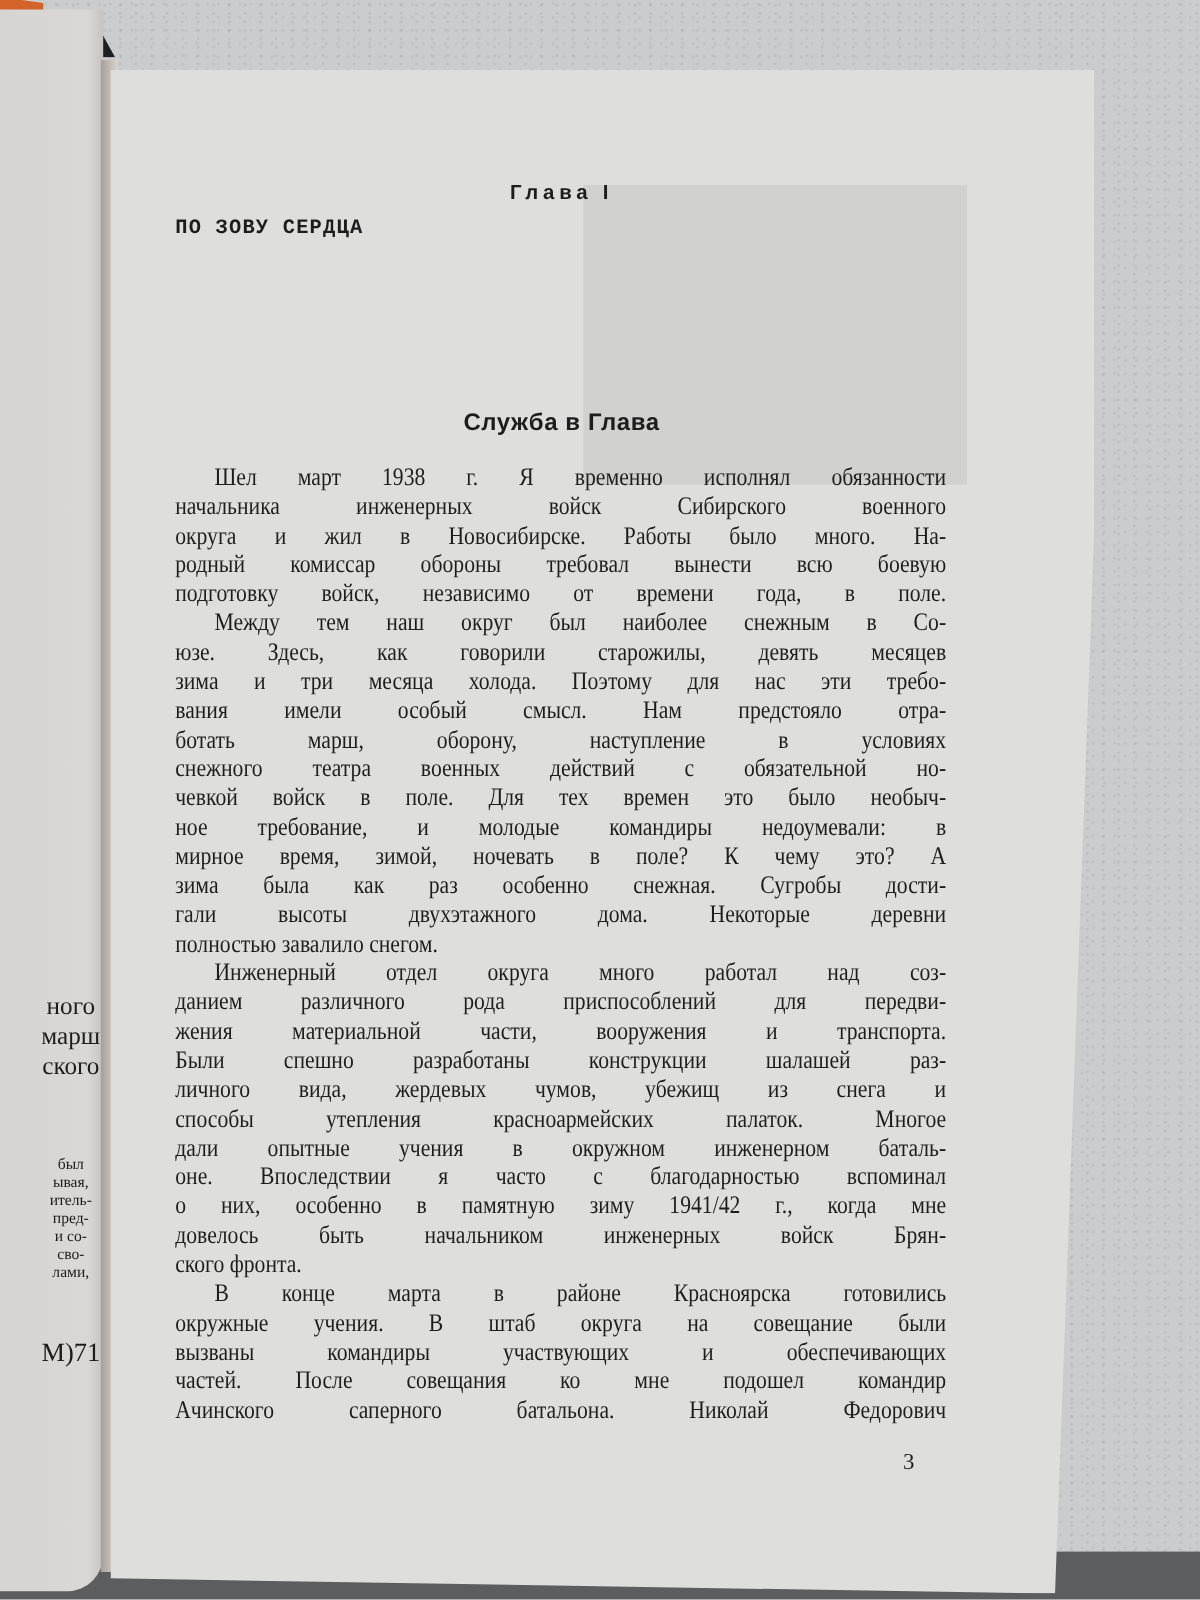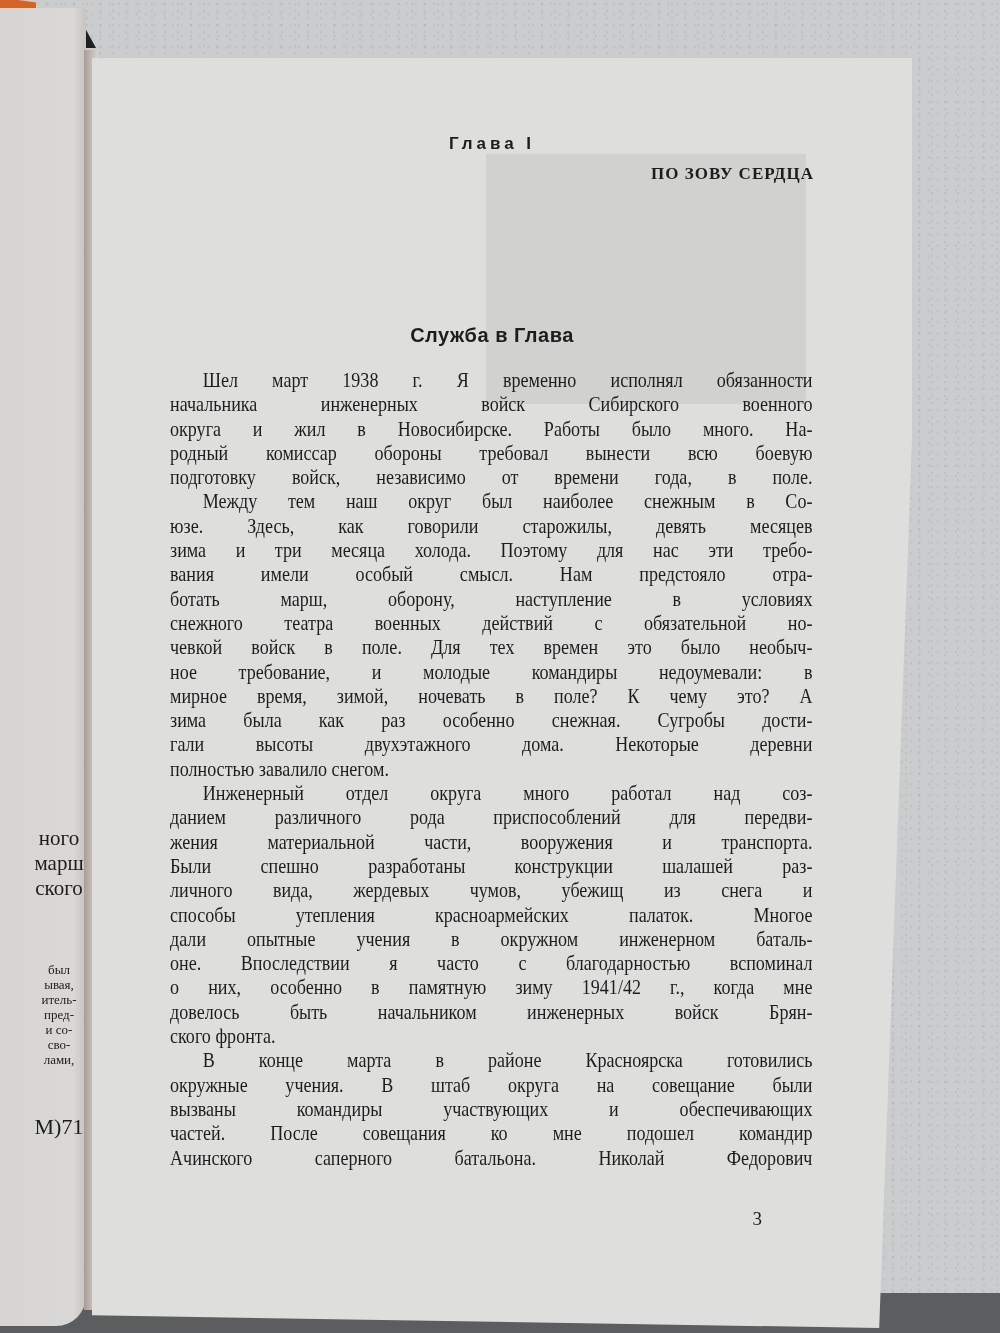--- a/index.html
+++ b/index.html
@@ -55,31 +55,30 @@
       color: rgba(60,60,60,0.18);
       font-size: 24px; line-height: 30px;
       transform: scaleX(-1);
       overflow: hidden;
     }
     .showthrough .photo {
       position: absolute; left: 0; top: 0; width: 320px; height: 250px;
       background: rgba(150,150,150,0.18);
     }
     .text-block {
-      position: absolute; left: 54px; top: 71px; width: 644px;
+      position: absolute; left: 54px; top: 88px; width: 644px;
       color: #1d1d1d;
-      margin-left: 24px;
     }
     .chapter-num {
       text-align: center; font-family: "Liberation Sans", sans-serif;
       font-weight: bold; font-size: 17px; letter-spacing: 4px;
       margin-top: 5px; height: 30px;
     }
     .chapter-title {
-      text-align: right; font-family: Liberation Serif, serif;
+      text-align: left; font-family: Liberation Mono, monospace;
       font-weight: bold; font-size: 17px; letter-spacing: 1px;
       height: 160px;
     }
     .section-title {
       text-align: center; font-family: "Liberation Sans", sans-serif;
       font-weight: bold; font-size: 20px; letter-spacing: 0.5px;
       height: 44px;
     }
     .para p {
       margin: 0; font-size: 21px; line-height: 24.3px;

